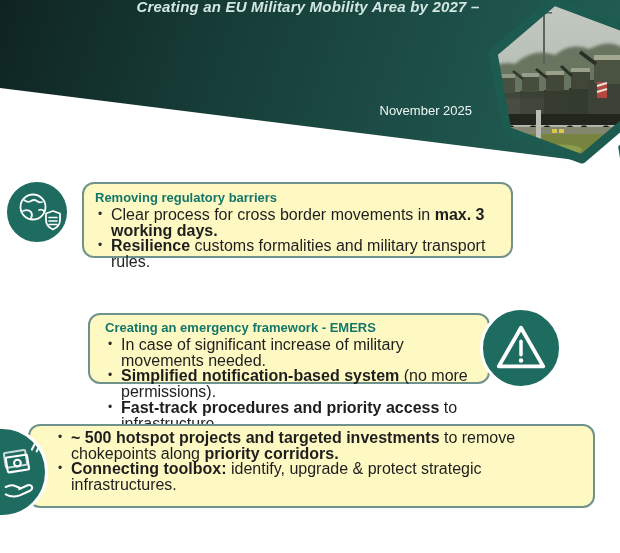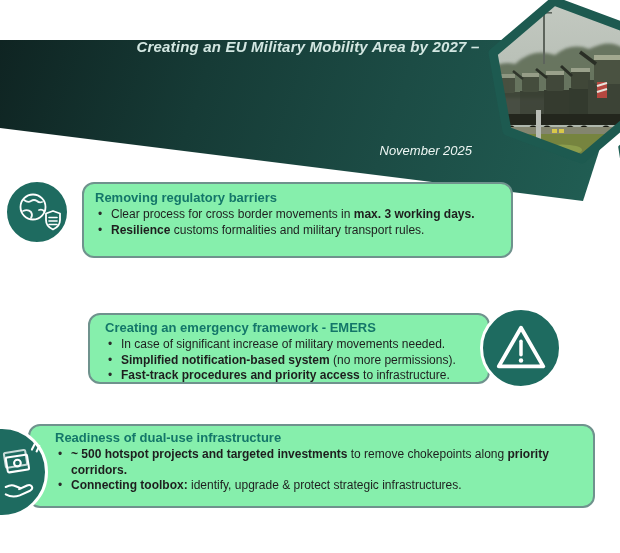--- a/index.html
+++ b/index.html
@@ -6,44 +6,43 @@
   .canvas{
     position:relative;width:620px;height:553px;background:#ffffff;overflow:hidden;
     font-family:"Liberation Sans",sans-serif;
   }
   
   .header{
     position:absolute;left:0;top:0;width:620px;height:175px;
     background:linear-gradient(108deg,#0f2422 0%,#163b36 32%,#1c4c45 62%,#216055 100%);
     clip-path:polygon(0 0,620px 0,620px 46px,583px 161px,0 88px);
     z-index:1;
-    margin-top:40px;
   }
   .title{
     position:absolute;top:-3px;left:78px;width:460px;text-align:center;
     color:#d3e7e2;font-weight:bold;font-style:italic;font-size:15px;line-height:19px;
     letter-spacing:.2px;
   }
   .date{
     position:absolute;top:103px;left:330px;width:142px;text-align:right;
-    color:#eef7f4;font-style:italic;font-size:13px;
+    color:#eef7f4;font-size:13px;
   }
   
   .art{position:absolute;left:0;top:0;z-index:2;pointer-events:none;}
   
   .infobox{
-    position:absolute;background:#86efac;border:2px solid #6f928d;border-radius:12px;
+    position:absolute;background:#fef9c3;border:2px solid #6f928d;border-radius:12px;
     box-sizing:border-box;z-index:3;
   }
   .infobox h2{
     margin:0 0 2px 0;color:#137669;font-size:13px;font-weight:bold;line-height:15px;
   }
   .infobox ul{margin:0;padding:0;list-style:none;}
   .infobox li{
-    position:relative;padding-left:16px;font-size:12px;line-height:15.7px;color:#1e1e1e;
+    position:relative;padding-left:16px;font-size:16px;line-height:15.7px;color:#1e1e1e;
   }
   .infobox li::before{
     content:"\2022";position:absolute;left:3px;top:0;color:#2a2a2a;font-size:12px;
   }
   .b{font-weight:bold;}
   #box-regulatory{left:82px;top:182px;width:431px;height:76px;padding:6px 6px 4px 11px;}
   #box-emergency {left:88px;top:313px;width:402px;height:71px;padding:5px 6px 8px 15px;}
   #box-readiness {left:28px;top:424px;width:567px;height:84px;padding:4px 8px 4px 25px;}
   
   .badge{
@@ -162,21 +161,20 @@
   <div class="infobox" id="box-emergency">
     <h2>Creating an emergency framework - EMERS</h2>
     <ul>
         <li><span>In case of significant increase of military movements needed.</span></li>
         <li><span class="b">Simplified notification-based system</span><span> (no more permissions).</span></li>
         <li><span class="b">Fast-track procedures and priority access</span><span> to infrastructure.</span></li>
       </ul>
   </div>
 
   <div class="infobox" id="box-readiness">
-    <h2>Readiness of dual-use infrastructure</h2>
     <ul>
         <li><span class="b">~ 500 hotspot projects and targeted investments</span><span> to remove chokepoints along </span><span class="b">priority corridors.</span></li>
         <li><span class="b">Connecting toolbox:</span><span> identify, upgrade &amp; protect strategic infrastructures.</span></li>
       </ul>
   </div>
 
   <div class="badge" id="badge-globe">
     <svg width="48" height="48" viewBox="0 0 48 48">
       <g fill="none" stroke="#ffffff" stroke-width="1.8" stroke-linecap="round">
         <circle cx="20" cy="19" r="12.5"></circle>

